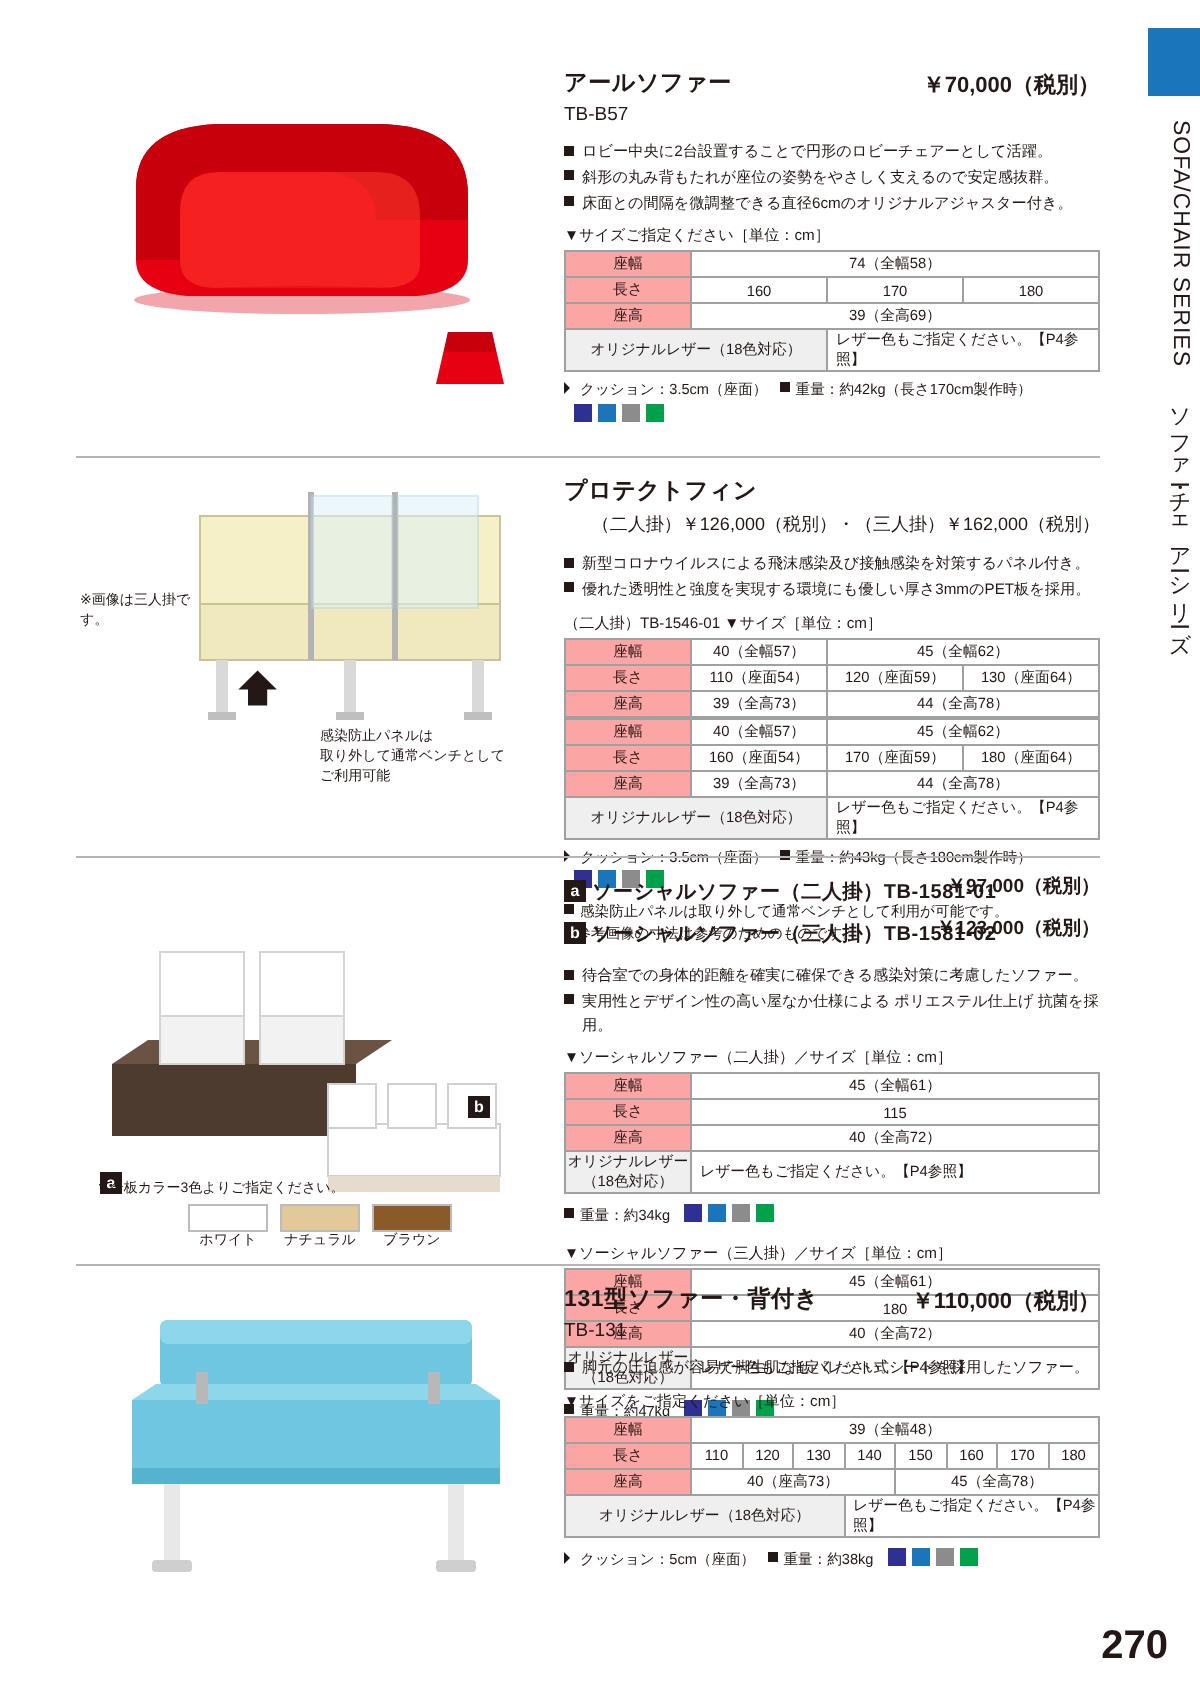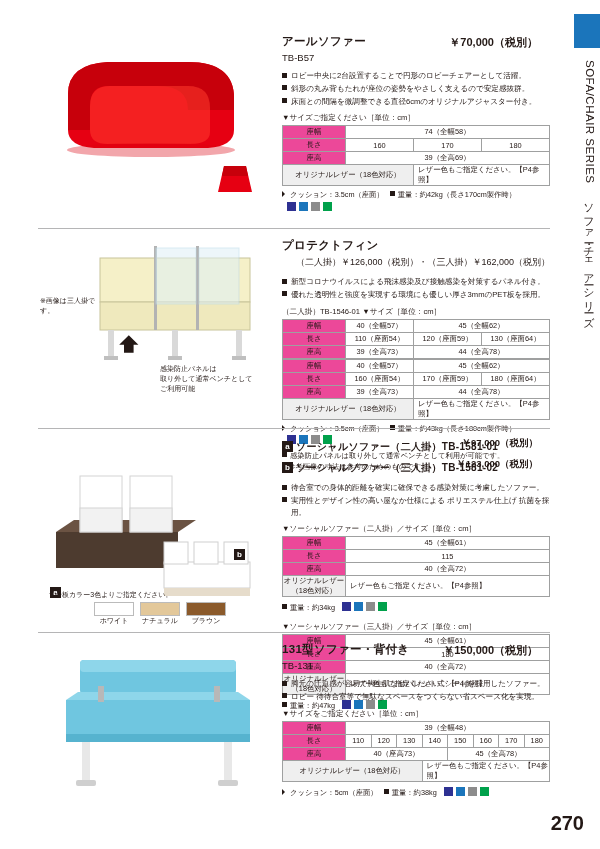--- a/index.html
+++ b/index.html
@@ -18,32 +18,32 @@
 
   
   .block{position:absolute;left:38px;width:512px;}
   .hr{position:absolute;left:38px;width:512px;height:1px;background:#b5b5b6;}
 
   .img-col{position:absolute;left:0;top:0;width:232px;}
   .txt-col{position:absolute;left:244px;top:0;width:268px;}
 
   .ttl{font-size:11.5px;font-weight:bold;color:#231815;letter-spacing:.3px;}
   .code{font-size:9.5px;margin-top:3px;color:#231815;}
-  .price{position:absolute;right:12px;top:1px;font-size:11px;font-weight:bold;}
+  .price{position:absolute;right:0;top:1px;font-size:11px;font-weight:bold;}
   .price.sm{font-size:9.5px;font-weight:bold;}
 
   .feat{margin-top:7px;font-size:7.6px;line-height:1.55;color:#231815;}
   .feat div{position:relative;padding-left:9px;margin-bottom:1px;}
   .feat div:before{content:"";position:absolute;left:0;top:2.5px;width:5px;height:5px;background:#231815;}
 
   .sizehdr{font-size:7.6px;margin:6px 0 2px;}
 
   table.spec{border-collapse:collapse;width:100%;font-size:7.4px;table-layout:fixed;}
   table.spec td{border:1px solid #9fa0a0;height:12px;text-align:center;padding:0;color:#231815;}
-  table.spec td.lbl{background:#ec4899;width:62px;}
+  table.spec td.lbl{background:#fca5a5;width:62px;}
   table.spec tr.opt td{background:#efefef;height:12px;}
 
   .note{font-size:7.3px;margin-top:4px;line-height:1.5;}
   .note .sq{display:inline-block;width:5px;height:5px;background:#231815;margin-right:3px;vertical-align:1px;}
   .note .dia{display:inline-block;width:0;height:0;border:3px solid transparent;border-left-color:#231815;margin-right:2px;vertical-align:0px;}
 
   .swatches{display:inline-block;vertical-align:-2px;margin-left:4px;}
   .sw{display:inline-block;width:9px;height:9px;margin-right:1px;border:1px solid #ffffff;}
   .sw.b{background:#2e3192;}.sw.c{background:#1b75bb;}.sw.g{background:#8c8c8c;}.sw.gr{background:#00a14b;}
 
@@ -327,25 +327,24 @@
         <rect x="44" y="100" width="8" height="38" fill="#e8e8e8"></rect>
         <rect x="186" y="100" width="8" height="38" fill="#e8e8e8"></rect>
         <rect x="38" y="138" width="20" height="6" rx="2" fill="#cfcfcf"></rect>
         <rect x="180" y="138" width="20" height="6" rx="2" fill="#cfcfcf"></rect>
         <rect x="60" y="44" width="6" height="16" fill="#b8b8b8"></rect>
         <rect x="176" y="44" width="6" height="16" fill="#b8b8b8"></rect>
       </svg>
     </div>
     <div class="txt-col">
       <div class="ttl">131型ソファー・背付き</div>
-      <div class="price">￥150,000（税別）</div>
+      <div class="price">￥110,000（税別）</div>
       <div class="code">TB-131</div>
       <div class="feat">
         <div>脚元の圧迫感が容易で脚生肌なせパレット式シートを採用したソファー。</div>
-        <div>ロビー 待待合室等で無駄なスペースをつくらない省スペース化を実現。</div>
       </div>
       <div class="sizehdr">▼サイズをご指定ください［単位：cm］</div>
       <table class="spec">
         <tbody>
             <tr>
           <td class="lbl">座幅</td>
           <td colspan="8">39（全幅48）</td>
         </tr>
         <tr>
           <td class="lbl">長さ</td>

